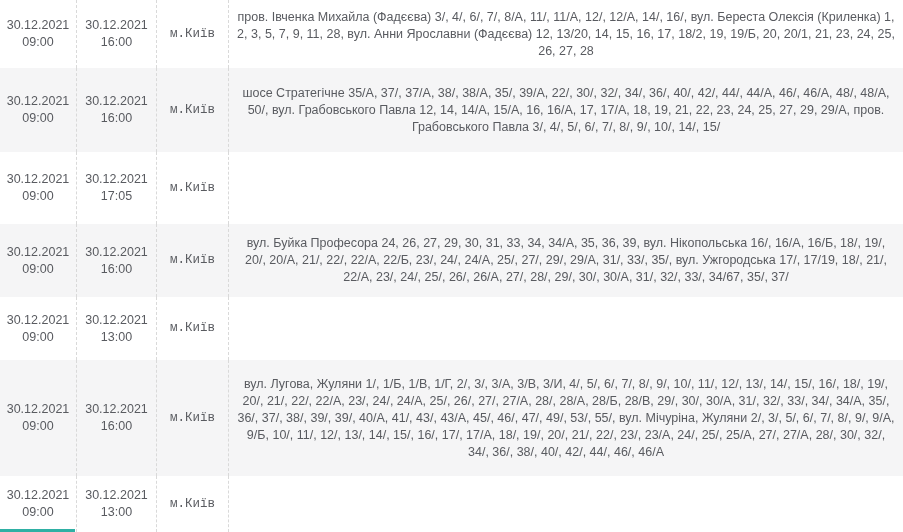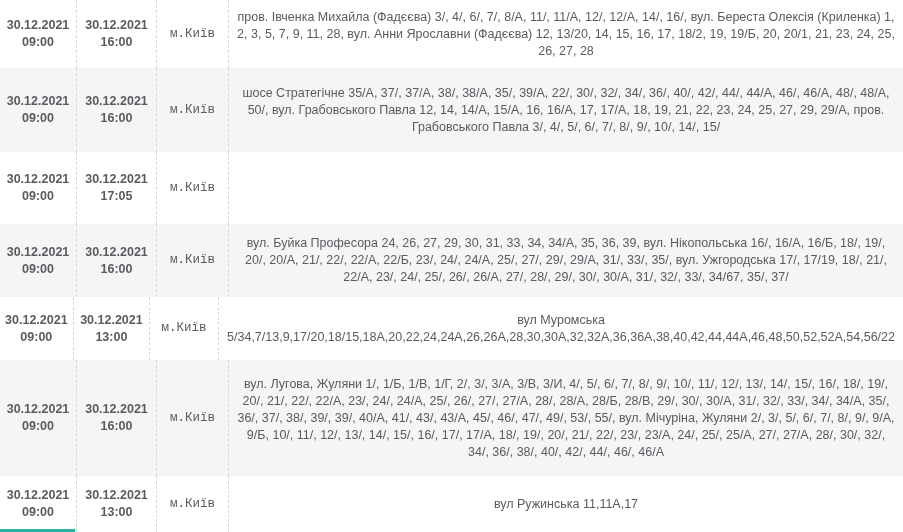--- a/index.html
+++ b/index.html
@@ -18,21 +18,21 @@
   .row.alt{background:#f5f5f6;}
   .cell{
     box-sizing:border-box;display:flex;flex-direction:column;
     justify-content:center;text-align:center;
     font-size:12.5px;line-height:17px;
   }
   .c-start{width:77px;border-right:1px dashed #d9d9d9;}
   .c-end{width:80px;border-right:1px dashed #d9d9d9;}
   .c-city{width:72px;border-right:1px dashed #d9d9d9;font-family:Liberation Mono, monospace;}
   .c-addr{flex:1;padding:6px 8px;}
-  .dt-line{white-space:nowrap;font-weight:bold;}
+  .dt-line{white-space:nowrap;}
   .accent-bar{
     position:absolute;left:0;bottom:0;width:75px;height:3px;
     z-index:2;
   }
 </style>
 </head>
 <body style="color: rgb(89, 91, 96);">
 
 <div class="watermark">КИЕВА</div>
 
@@ -103,23 +103,20 @@
       <div class="dt-line">30.12.2021</div>
       <div class="dt-line">09:00</div>
     </div>
     <div class="cell c-end">
       <div class="dt-line">30.12.2021</div>
       <div class="dt-line">13:00</div>
     </div>
     <div class="cell c-city">
       <div>м.Київ</div>
     </div>
-    <div class="cell c-addr">
-      <div>вул Муромська 5/34,7/13,9,17/20,18/15,18А,20,22,24,24А,26,26А,28,30,30А,32,32А,36,36А,38,40,42,44,44А,46,48,50,52,52А,54,56/22</div>
-    </div>
   </div>
     <div class="row alt" style="min-height: 116px;">
     <div class="cell c-start">
       <div class="dt-line">30.12.2021</div>
       <div class="dt-line">09:00</div>
     </div>
     <div class="cell c-end">
       <div class="dt-line">30.12.2021</div>
       <div class="dt-line">16:00</div>
     </div>
@@ -135,19 +132,16 @@
       <div class="dt-line">30.12.2021</div>
       <div class="dt-line">09:00</div>
     </div>
     <div class="cell c-end">
       <div class="dt-line">30.12.2021</div>
       <div class="dt-line">13:00</div>
     </div>
     <div class="cell c-city">
       <div>м.Київ</div>
     </div>
-    <div class="cell c-addr">
-      <div>вул Ружинська 11,11А,17</div>
-    </div>
   </div>
   </div>
 
 <div class="accent-bar" id="accent" style="background: rgb(47, 176, 164);"></div>
 
 </body></html>

